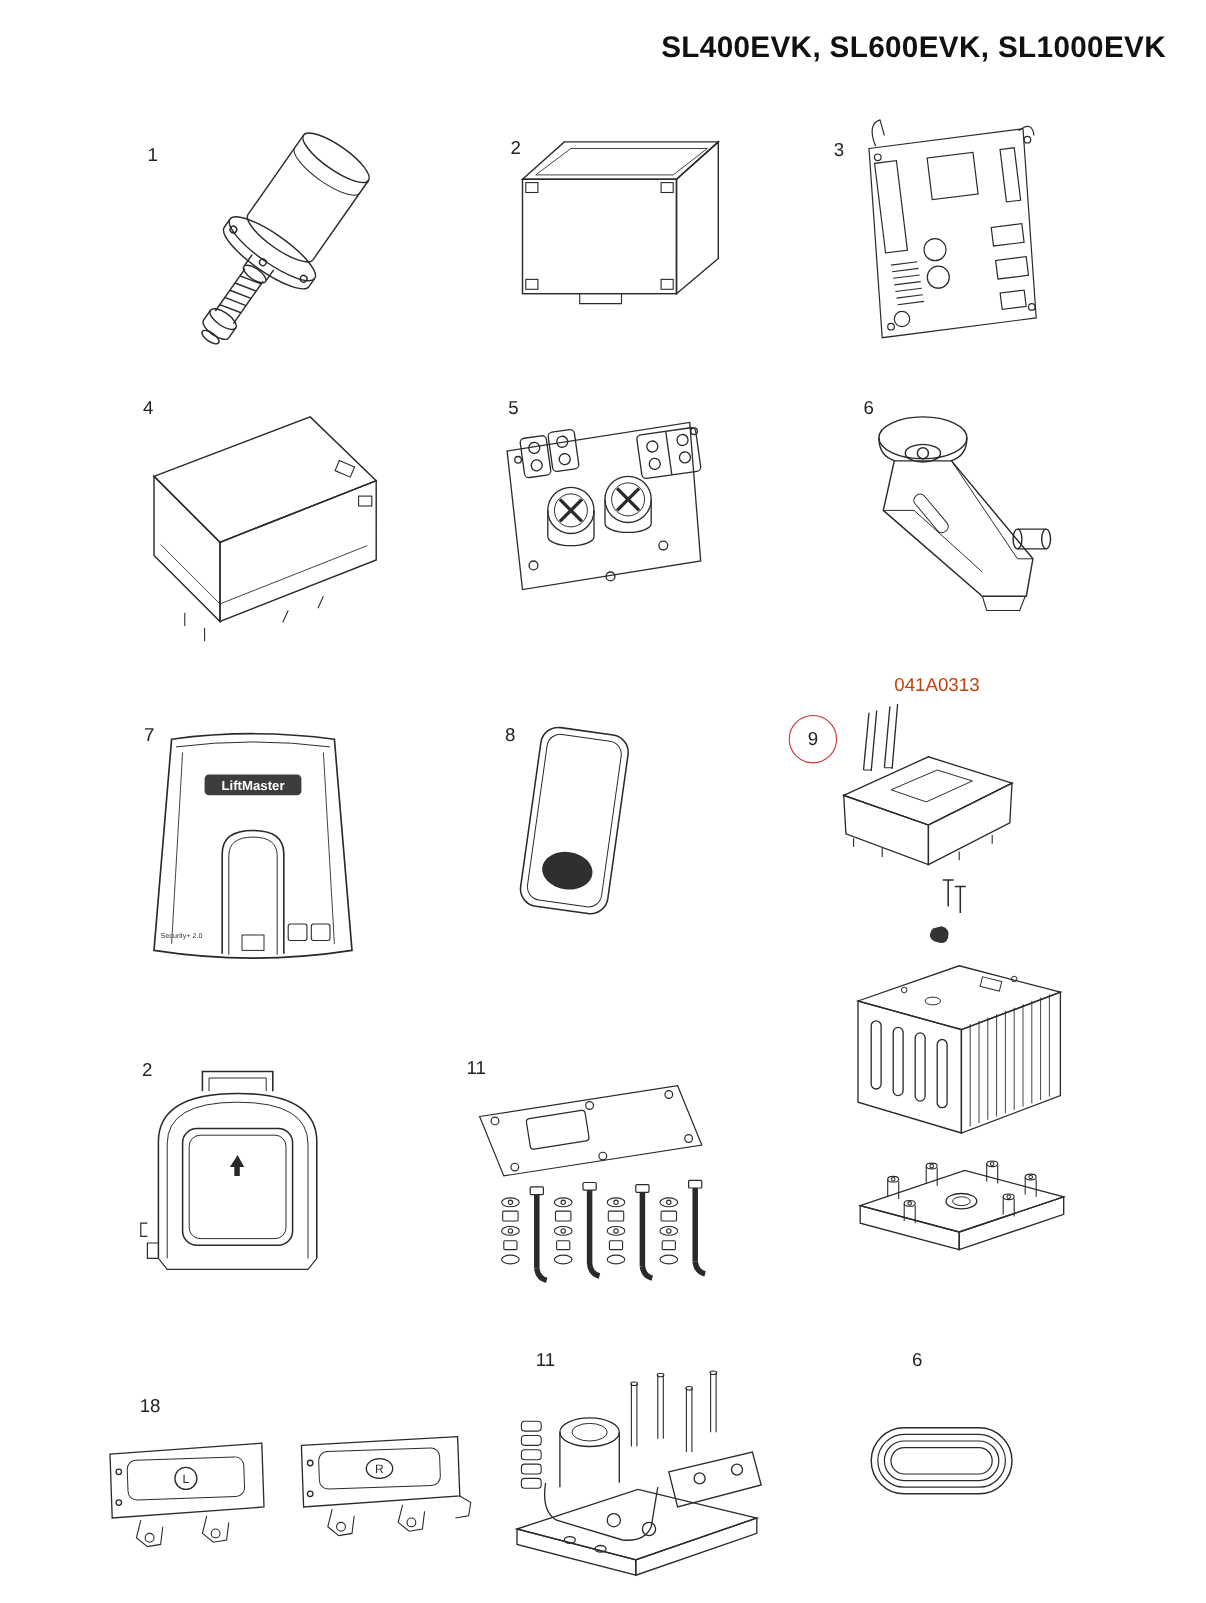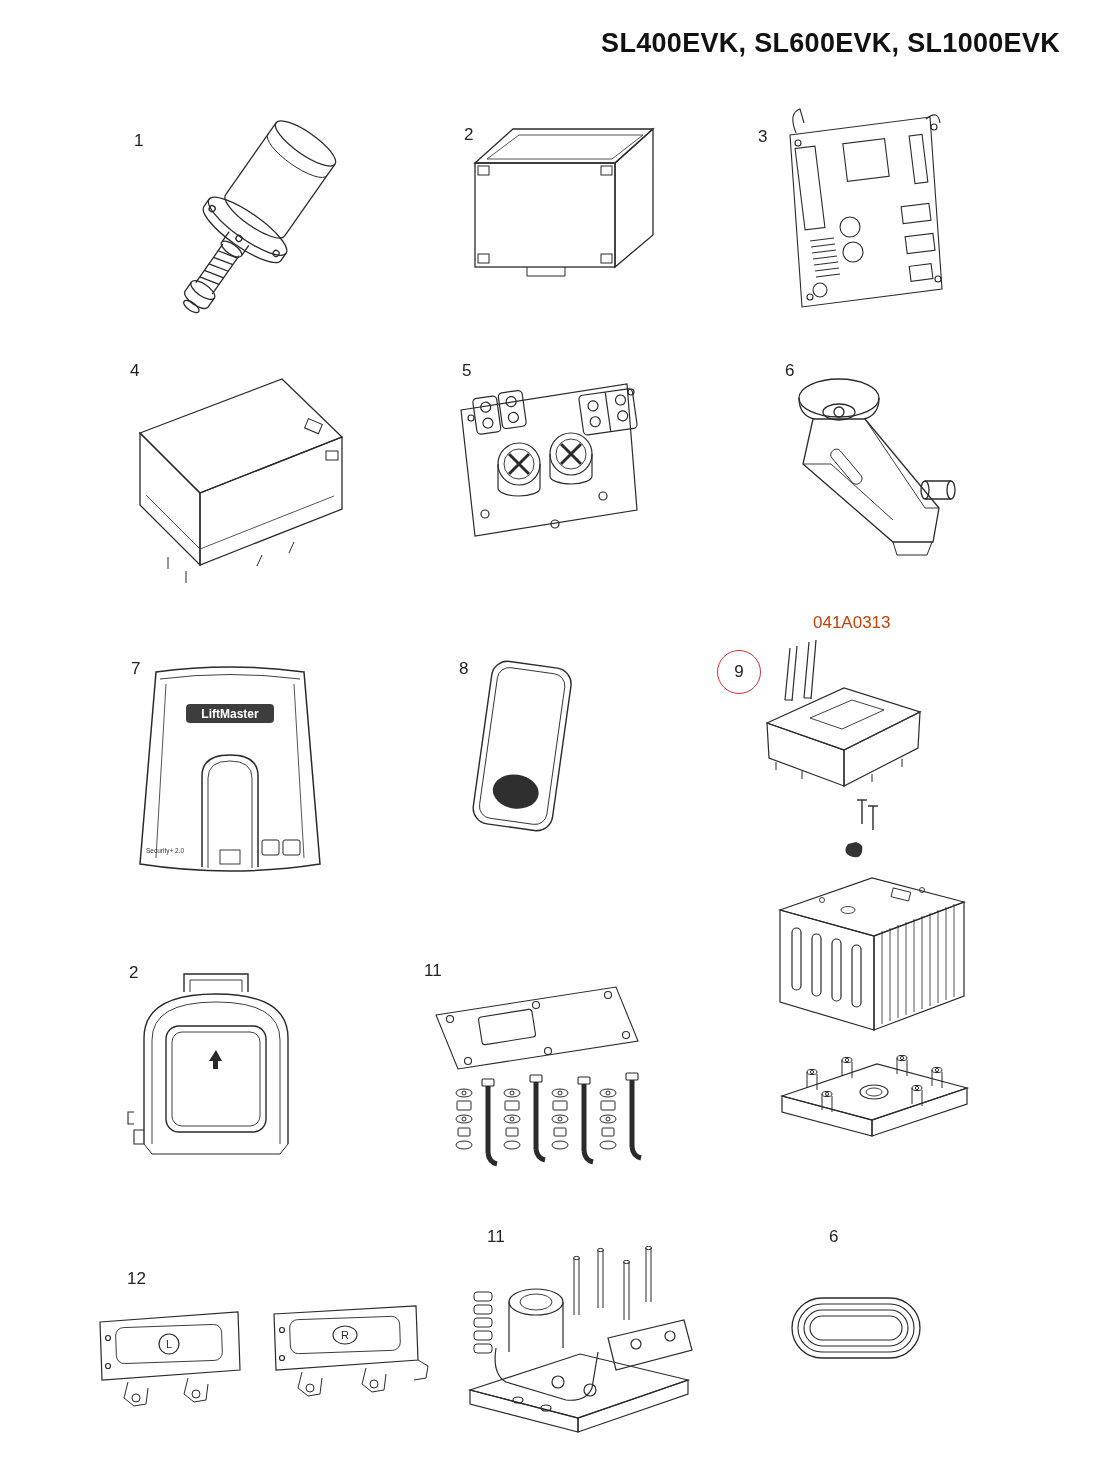--- a/index.html
+++ b/index.html
@@ -39,21 +39,21 @@
   <span class="part-label" style="left:134px;top:131px">1</span>
   <span class="part-label" style="left:464px;top:125px">2</span>
   <span class="part-label" style="left:758px;top:127px">3</span>
   <span class="part-label" style="left:130px;top:361px">4</span>
   <span class="part-label" style="left:462px;top:361px">5</span>
   <span class="part-label" style="left:785px;top:361px">6</span>
   <span class="part-label" style="left:131px;top:659px">7</span>
   <span class="part-label" style="left:459px;top:659px">8</span>
   <span class="part-label" style="left:129px;top:963px">2</span>
   <span class="part-label" style="left:424px;top:961px">11</span>
-  <span class="part-label" style="left:127px;top:1269px">12</span>
+  <span class="part-label" style="left:127px;top:1269px">18</span>
   <span class="part-label" style="left:487px;top:1227px">11</span>
   <span class="part-label" style="left:829px;top:1227px">6</span>
 
   <div class="callout-circle">
     <span>9</span>
   </div>
   <span class="callout-pn">041A0313</span>
 
   <svg class="drawing" style="left:155px;top:95px" width="185" height="265" viewBox="0 0 185 265">
     <g stroke="#2a2a2a" fill="none" stroke-width="1.3" transform="rotate(35 92 132)">

